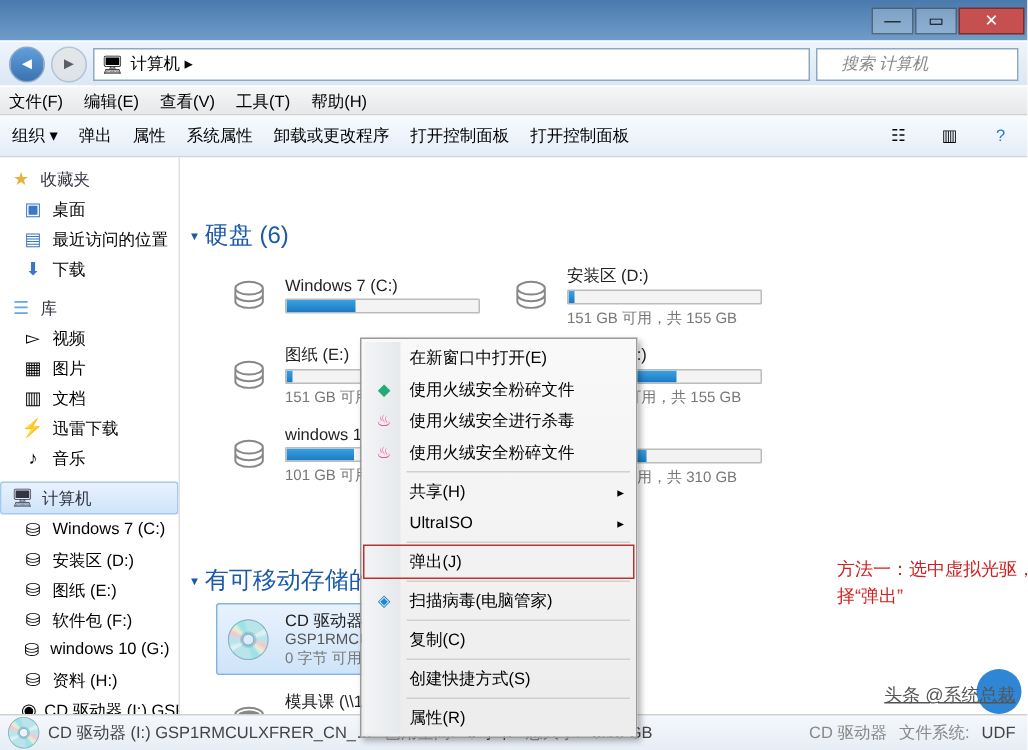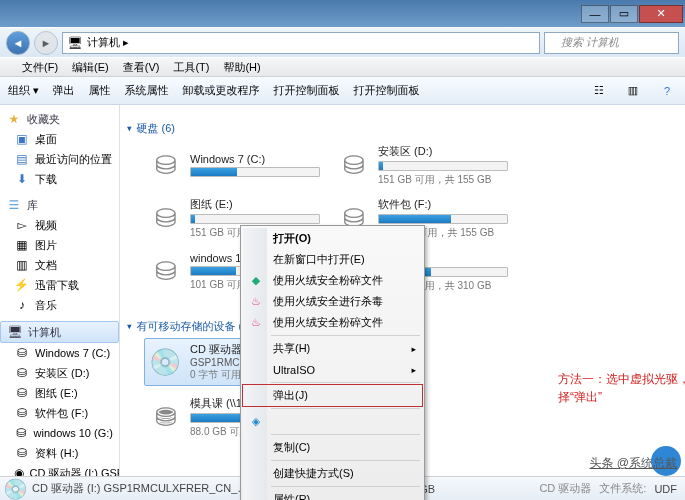--- a/index.html
+++ b/index.html
@@ -6,32 +6,32 @@
 body { background: #fff; width: 685px; height: 500px; overflow: hidden; position: relative; }
 .titlebar { height: 27px; background: linear-gradient(#4a7aad, #6f9dc9); display: flex; align-items: center; justify-content: flex-end; padding: 0 2px; }
 .winbtn { width: 28px; height: 18px; border: 1px solid rgba(0,0,0,0.4); margin-left: 1px; background: rgba(255,255,255,0.25); display:flex; align-items:center; justify-content:center; }
 .winbtn.close { width: 44px; background: #c65050; color: #fff; }
 .addrbar { height: 30px; background: linear-gradient(#eef4fb, #dbe7f4); display: flex; align-items: center; padding: 3px 6px; gap: 4px; border-top: 1px solid #fff; }
 .navbtn { width: 26px; height: 24px; border-radius: 3px; display: flex; align-items: center; justify-content: center; background: linear-gradient(#e3ecf5,#c8d8ea); border:1px solid #8fa9c4; }
 .navbtn.back { background: linear-gradient(#5f9fdc,#3c72b0); color:#fff; border-radius:50%; width:24px;height:24px;}
 .navbtn.fwd { background:#e0e0e0; border-radius:50%; width:24px;height:24px; opacity:.6;}
 .addrinput { flex:1; height: 22px; border: 1px solid #8fa9c4; background: #fff; display: flex; align-items: center; padding: 0 4px; gap:4px; }
 .searchbox { width: 135px; height: 22px; border: 1px solid #8fa9c4; background: #fff; display: flex; align-items: center; padding: 0 16px; color:#888; font-style:italic;}
-.menubar { height: 20px; background: linear-gradient(#f5f6f7,#e6e8ea); display:flex; align-items:center; padding:0 22px; gap:14px; border-top:1px solid #fff; border-bottom:1px solid #d0d0d0;}
+.menubar { height: 20px; background: linear-gradient(#f5f6f7,#e6e8ea); display:flex; align-items:center; padding:0 6px; gap:14px; border-top:1px solid #fff; border-bottom:1px solid #d0d0d0;}
 .toolbar { height: 28px; background: linear-gradient(#f7fbff,#e4edf7); display:flex; align-items:center; padding:0 8px; gap:14px; border-bottom:1px solid #c9d6e4;}
 .toolbar .sp { flex:1; }
 .toolbar .ticon { width:20px; height:20px; display:flex;align-items:center;justify-content:center; }
 .mainarea { display:flex; height: 371px; }
 .sidebar { width: 120px; background:#fff; border-right:1px solid #e0e0e0; padding:4px 0; overflow:hidden;}
 .sb-item { display:flex; align-items:center; gap:5px; padding:2px 6px 2px 14px; white-space:nowrap; overflow:hidden; }
 .sb-item.hdr { padding-left:6px; color:#334; font-weight:normal;}
 .sb-item.sel { background:linear-gradient(#e8f2fd,#cfe4f9); border:1px solid #a4c8ef; border-radius:2px;}
 .sb-icon { width:16px;height:16px;display:inline-flex;align-items:center;justify-content:center; font-size:12px;}
 .content { flex:1; background:#fff; overflow:hidden; padding:0; position:relative;}
-.grouphdr { color:#1a5aa8; padding:16px 8px 4px 8px; display:flex; align-items:center; gap:4px; font-size:11px;}
+.grouphdr { color:#1a5aa8; padding:16px 8px 4px 8px; display:flex; align-items:center; gap:4px; font-size:16px;margin-top:26px;}
 .grouphdr::before { content:"▸"; font-size:9px; color:#1a5aa8; transform:rotate(90deg);}
 .drives { display:flex; flex-wrap:wrap; gap:2px 8px; padding:0 4px 6px 24px;}
 .drive { width:180px; display:flex; align-items:center; gap:6px; padding:3px; border:1px solid transparent; border-radius:2px;}
 .drive.sel { background:linear-gradient(#e8f2fd,#cfe4f9); border:1px solid #7fb2e6;}
 .dicon { width:36px;height:36px;display:flex;align-items:center;justify-content:center;font-size:26px; color:#888;}
 .dinfo { flex:1; }
 .dname { font-size:11px; color:#222; white-space:nowrap;overflow:hidden;}
 .dbar { height:10px; border:1px solid #bcbcbc; background:#f3f3f3; margin:2px 0; border-radius:1px; overflow:hidden;}
 .dbar i { display:block; height:100%; background:linear-gradient(#3aa2e2,#1c7ac4);}
 .dfree { font-size:10px; color:#777; white-space:nowrap;}
@@ -259,23 +259,20 @@
           </div>
         </div>
     </div>
 
     <div class="annot">方法一：选中虚拟光驱，单击右键，选择“弹出”</div>
   </div>
 </div>
 
 <div class="ctxmenu">
   <div class="iconstrip"></div>
-  <div class="ctxitem bold">
-      <span>打开(O)</span>
-    </div>
   <div class="ctxitem">
       <span>在新窗口中打开(E)</span>
     </div>
   <div class="ctxitem">
       <span class="ctxicon" style="color:#2a7;">◆</span>
       <span>使用火绒安全粉碎文件</span>
     </div>
   <div class="ctxitem">
       <span class="ctxicon" style="color:#e48;">♨</span>
       <span>使用火绒安全进行杀毒</span>
@@ -293,20 +290,21 @@
       <span>UltraISO</span>
       <span class="arrow">▸</span>
     </div>
   <div class="ctxsep"></div>
   <div class="ctxitem hl">
       <span>弹出(J)</span>
     </div>
   <div class="ctxsep"></div>
   <div class="ctxitem">
       <span class="ctxicon" style="color:#28c;">◈</span>
+      <span>扫描病毒(电脑管家)</span>
     </div>
   <div class="ctxsep"></div>
   <div class="ctxitem">
       <span>复制(C)</span>
     </div>
   <div class="ctxsep"></div>
   <div class="ctxitem">
       <span>创建快捷方式(S)</span>
     </div>
   <div class="ctxsep"></div>

